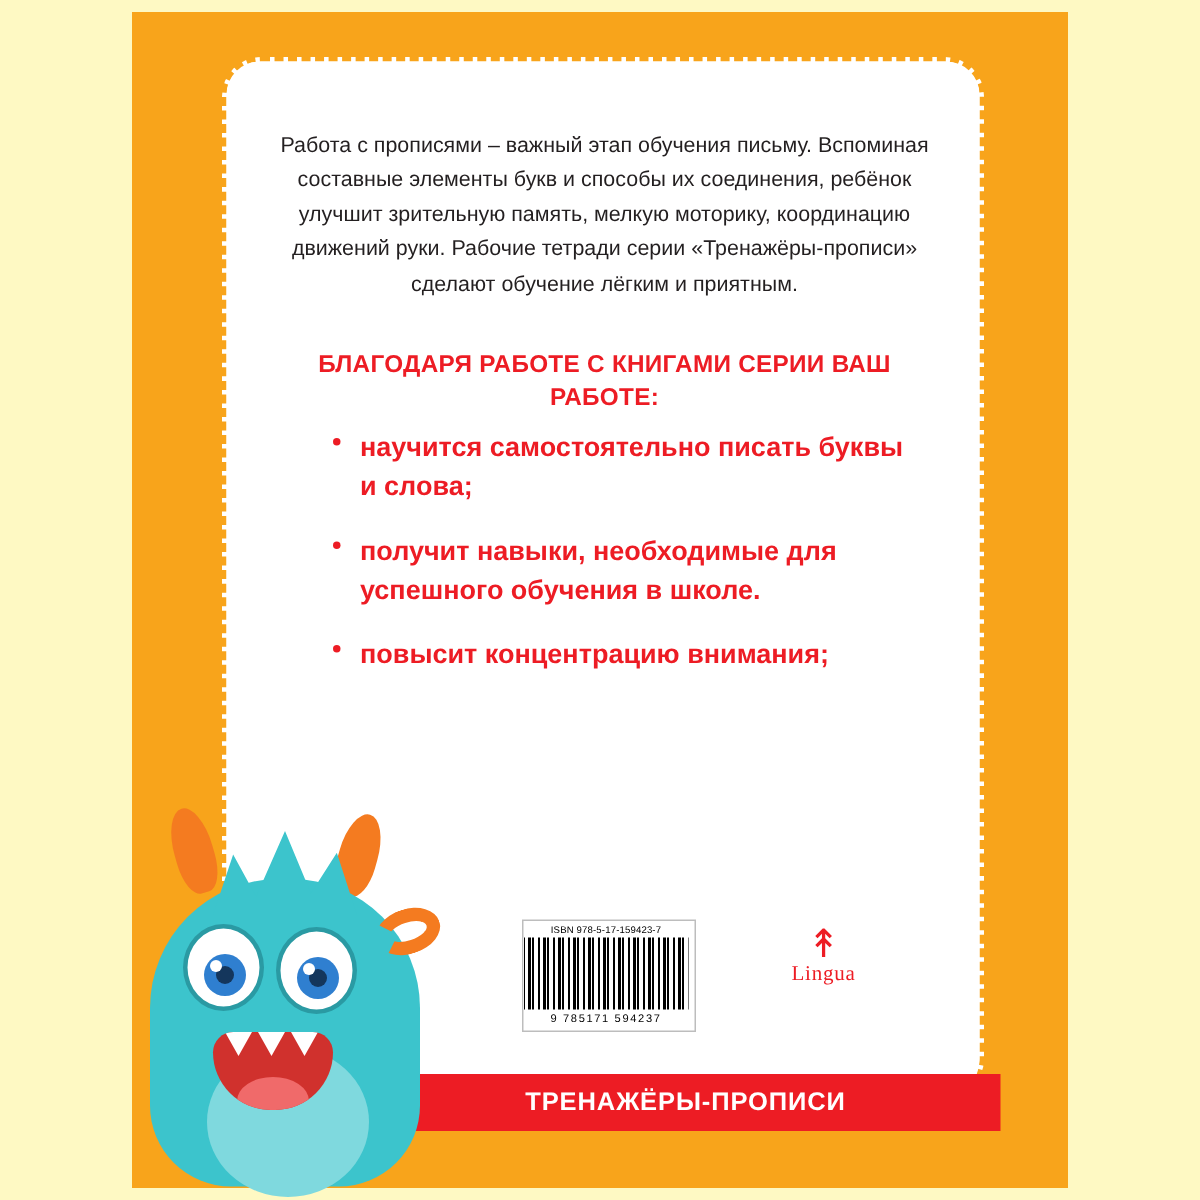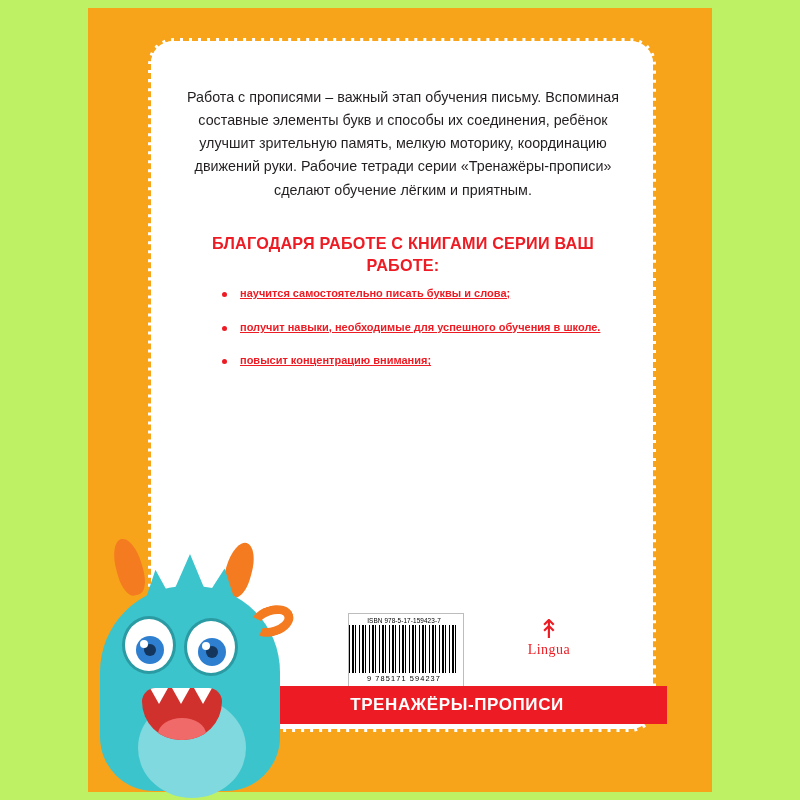--- a/index.html
+++ b/index.html
@@ -8,21 +8,21 @@
     padding: 0;
     width: 800px;
     height: 800px;
     background: #ffffff;
     font-family: "Liberation Sans", sans-serif;
   }
   #page {
     position: relative;
     width: 800px;
     height: 800px;
-    background: #bef264;
+    background: #fef9c3;
     overflow: hidden;
   }
   
   .cover {
     position: absolute;
     left: 88px;
     top: 8px;
     width: 624px;
     height: 784px;
     background: #f8a41b;
@@ -70,25 +70,24 @@
   .bullets {
     position: absolute;
     left: 214px;
     top: 286px;
     width: 400px;
   }
   .bullet {
     position: relative;
     color: #ed1c24;
     font-weight: bold;
-    font-size: 11px;
+    font-size: 18px;
     line-height: 1.42;
     padding-left: 26px;
     margin-bottom: 18px;
-    text-decoration: underline;
   }
   .bullet .dot {
     position: absolute;
     left: 8px;
     top: 6px;
     width: 5px;
     height: 5px;
     border-radius: 50%;
     background: #ed1c24;
   }
@@ -156,21 +155,21 @@
     font-size: 14px;
     font-family: "Liberation Serif", serif;
     letter-spacing: 0.5px;
     margin-top: 4px;
   }
 
   
   .banner {
     position: absolute;
     left: 247px;
-    top: 686px;
+    top: 716px;
     width: 420px;
     height: 38px;
     background: #ed1c24;
     color: #ffffff;
     font-weight: bold;
     font-size: 17px;
     letter-spacing: 0.6px;
     display: flex;
     align-items: center;
     justify-content: center;

